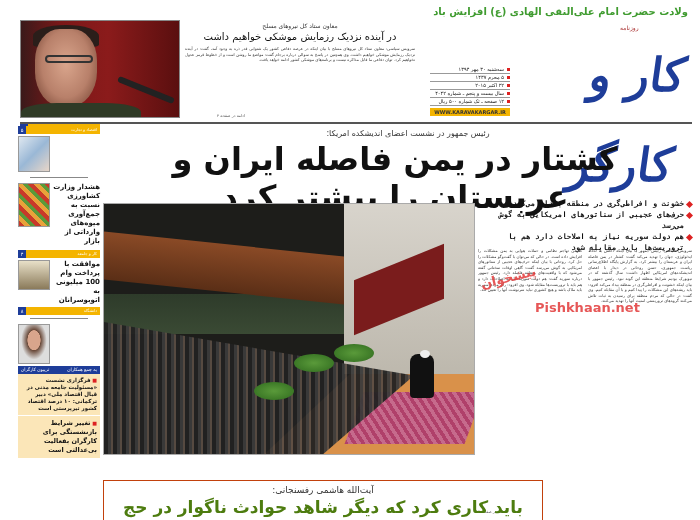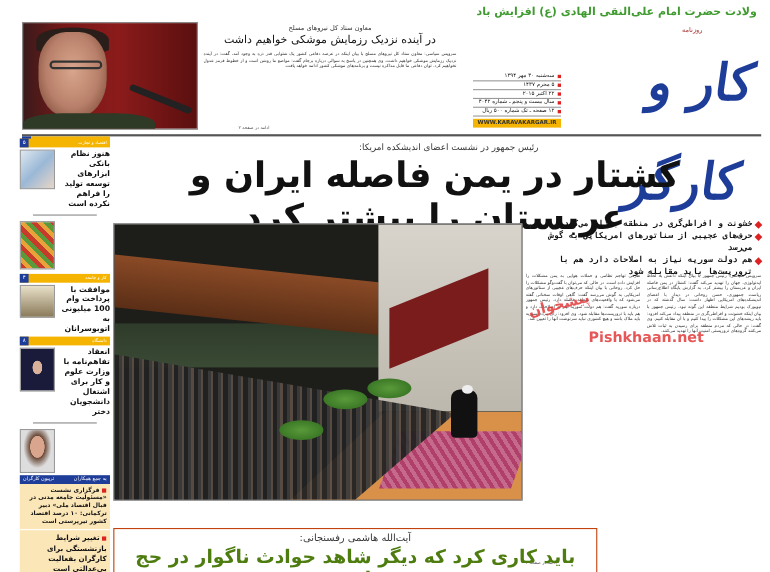--- a/index.html
+++ b/index.html
@@ -145,43 +145,39 @@
   <div class="bottom-cont">در صفحه ۲</div>
 </div>
 
 <div class="sidebar">
   <div class="sb-tab">
     <span class="num">۵</span>
     <span>اقتصاد و تجارت</span>
   </div>
   <div class="sb-item">
     <div class="sb-thumb" style="background:linear-gradient(135deg,#dfe8f0,#9ab8d6 50%,#e8d6c8);"></div>
-    <div class="sb-text">هنوز نظام بانکی ابزارهای توسعه تولید را فراهم نکرده است</div>
   </div>
   <div class="sb-sep"></div>
   <div class="sb-item">
     <div class="sb-thumb" style="height:44px;background:repeating-linear-gradient(45deg,#c83a2a 0 4px,#e8a23a 4px 8px,#5a9a3a 8px 12px);"></div>
+    <div class="sb-text">هشدار وزارت کشاورزی نسبت به جمع‌آوری میوه‌های وارداتی از بازار</div>
   </div>
 
   <div class="sb-tab" style="margin-top:2px;">
     <span class="num">۴</span>
     <span>کار و جامعه</span>
   </div>
   <div class="sb-item">
     <div class="sb-thumb" style="height:30px;background:linear-gradient(180deg,#e8e0c8,#8a7a5a);"></div>
     <div class="sb-text">موافقت با پرداخت وام 100 میلیونی به اتوبوسرانان</div>
   </div>
 
   <div class="sb-tab">
     <span class="num">۸</span>
     <span>دانشگاه</span>
-  </div>
-  <div class="sb-item">
-    <div class="sb-thumb" style="height:40px;background:radial-gradient(ellipse at 50% 45%,#d9b09a 0 20%,#1a1a3a 22%);"></div>
-    <div class="sb-text">انعقاد تفاهم‌نامه با وزارت علوم و کار برای اشتغال دانشجویان دختر</div>
   </div>
 
   <div class="sb-sep"></div>
   <div class="sb-item">
     <div class="sb-thumb" style="height:40px;background:radial-gradient(ellipse at 50% 40%,#d9a58c 0 30%,#6a4a3a 32%,#ddd 60%);"></div>
   </div>
 
   <div class="sb-bluebar">
     <span>تریبون کارگران</span>
     <span>به جمع همکاران</span>

